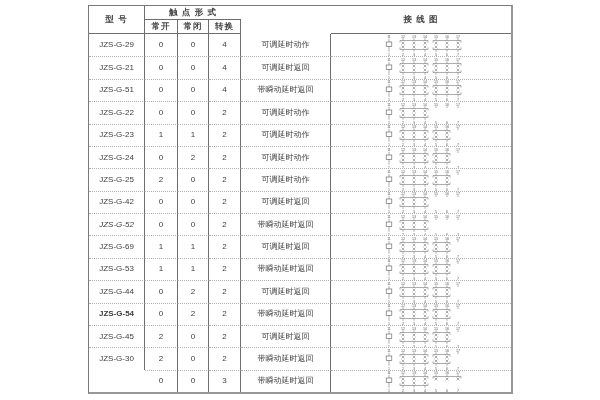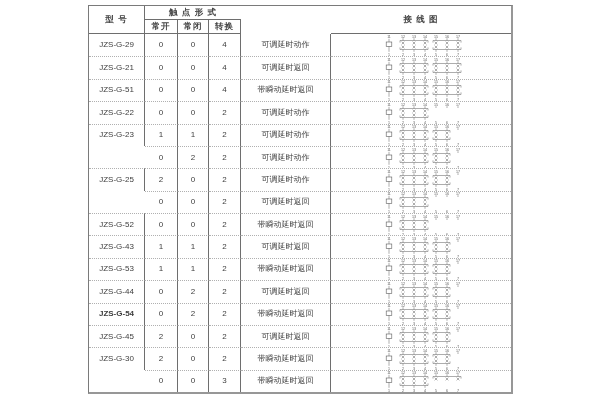--- a/index.html
+++ b/index.html
@@ -330,20 +330,21 @@
           <polyline points="50,13.4 50,15.5 67,15.5 67,13.4" fill="none" stroke="#5a5a5a" stroke-width="0.5"></polyline>
           <line x1="53" y1="15.5" x2="53" y2="17.8" stroke="#5a5a5a" stroke-width="0.5"></line>
           <text x="53" y="21.5" font-size="3.6" fill="#5a5a5a" text-anchor="middle" font-family="Liberation Sans, DejaVu Sans, sans-serif">5</text>
           <line x1="64" y1="15.5" x2="64" y2="17.8" stroke="#5a5a5a" stroke-width="0.5"></line>
           <text x="64" y="21.5" font-size="3.6" fill="#5a5a5a" text-anchor="middle" font-family="Liberation Sans, DejaVu Sans, sans-serif">6</text>
           <text x="75" y="3.5" font-size="3.6" fill="#5a5a5a" text-anchor="middle" font-family="Liberation Sans, DejaVu Sans, sans-serif">17</text>
           <line x1="75" y1="4.2" x2="75" y2="6" stroke="#5a5a5a" stroke-width="0.5"></line>
           <text x="75" y="21.5" font-size="3.6" fill="#5a5a5a" text-anchor="middle" font-family="Liberation Sans, DejaVu Sans, sans-serif">7</text>
         </svg>
       </div>
+      <div class="c br dot" style="grid-area: 8 / 1;">JZS-G-24</div>
       <div class="c br dot" style="grid-area: 8 / 2;">0</div>
       <div class="c br dot" style="grid-area: 8 / 3;">2</div>
       <div class="c br dot" style="grid-area: 8 / 4;">2</div>
       <div class="c br dot" style="grid-area: 8 / 5;">可调延时动作</div>
       <div class="c diag dot" style="grid-area: 8 / 6;">
         <svg width="110" height="22" viewBox="0 0 110 22" xmlns="http://www.w3.org/2000/svg">
           <text x="6" y="4" font-size="3.6" fill="#5a5a5a" text-anchor="middle" font-family="Liberation Sans, DejaVu Sans, sans-serif">11</text>
           <line x1="6" y1="4.8" x2="6" y2="8" stroke="#5a5a5a" stroke-width="0.5"></line>
           <rect x="3.2" y="8" width="5.6" height="4.4" fill="none" stroke="#5a5a5a" stroke-width="0.6"></rect>
           <line x1="6" y1="12.4" x2="6" y2="17.8" stroke="#5a5a5a" stroke-width="0.5"></line>
@@ -451,20 +452,21 @@
           <polyline points="50,13.4 50,15.5 67,15.5 67,13.4" fill="none" stroke="#5a5a5a" stroke-width="0.5"></polyline>
           <line x1="53" y1="15.5" x2="53" y2="17.8" stroke="#5a5a5a" stroke-width="0.5"></line>
           <text x="53" y="21.5" font-size="3.6" fill="#5a5a5a" text-anchor="middle" font-family="Liberation Sans, DejaVu Sans, sans-serif">5</text>
           <line x1="64" y1="15.5" x2="64" y2="17.8" stroke="#5a5a5a" stroke-width="0.5"></line>
           <text x="64" y="21.5" font-size="3.6" fill="#5a5a5a" text-anchor="middle" font-family="Liberation Sans, DejaVu Sans, sans-serif">6</text>
           <text x="75" y="3.5" font-size="3.6" fill="#5a5a5a" text-anchor="middle" font-family="Liberation Sans, DejaVu Sans, sans-serif">17</text>
           <line x1="75" y1="4.2" x2="75" y2="6" stroke="#5a5a5a" stroke-width="0.5"></line>
           <text x="75" y="21.5" font-size="3.6" fill="#5a5a5a" text-anchor="middle" font-family="Liberation Sans, DejaVu Sans, sans-serif">7</text>
         </svg>
       </div>
+      <div class="c br dot" style="grid-area: 10 / 1;">JZS-G-42</div>
       <div class="c br dot" style="grid-area: 10 / 2;">0</div>
       <div class="c br dot" style="grid-area: 10 / 3;">0</div>
       <div class="c br dot" style="grid-area: 10 / 4;">2</div>
       <div class="c br dot" style="grid-area: 10 / 5;">可调延时返回</div>
       <div class="c diag dot" style="grid-area: 10 / 6;">
         <svg width="110" height="22" viewBox="0 0 110 22" xmlns="http://www.w3.org/2000/svg">
           <text x="6" y="4" font-size="3.6" fill="#5a5a5a" text-anchor="middle" font-family="Liberation Sans, DejaVu Sans, sans-serif">11</text>
           <line x1="6" y1="4.8" x2="6" y2="8" stroke="#5a5a5a" stroke-width="0.5"></line>
           <rect x="3.2" y="8" width="5.6" height="4.4" fill="none" stroke="#5a5a5a" stroke-width="0.6"></rect>
           <line x1="6" y1="12.4" x2="6" y2="17.8" stroke="#5a5a5a" stroke-width="0.5"></line>
@@ -499,21 +501,21 @@
           <line x1="53" y1="4.2" x2="53" y2="6" stroke="#5a5a5a" stroke-width="0.5"></line>
           <text x="53" y="21.5" font-size="3.6" fill="#5a5a5a" text-anchor="middle" font-family="Liberation Sans, DejaVu Sans, sans-serif">5</text>
           <text x="64" y="3.5" font-size="3.6" fill="#5a5a5a" text-anchor="middle" font-family="Liberation Sans, DejaVu Sans, sans-serif">16</text>
           <line x1="64" y1="4.2" x2="64" y2="6" stroke="#5a5a5a" stroke-width="0.5"></line>
           <text x="64" y="21.5" font-size="3.6" fill="#5a5a5a" text-anchor="middle" font-family="Liberation Sans, DejaVu Sans, sans-serif">6</text>
           <text x="75" y="3.5" font-size="3.6" fill="#5a5a5a" text-anchor="middle" font-family="Liberation Sans, DejaVu Sans, sans-serif">17</text>
           <line x1="75" y1="4.2" x2="75" y2="6" stroke="#5a5a5a" stroke-width="0.5"></line>
           <text x="75" y="21.5" font-size="3.6" fill="#5a5a5a" text-anchor="middle" font-family="Liberation Sans, DejaVu Sans, sans-serif">7</text>
         </svg>
       </div>
-      <div class="c br dot" style="grid-area: 11 / 1;">JZS-G-52</div>
+      <div class="c br dot" style="grid-area: 11 / 1; font-style: italic;">JZS-G-52</div>
       <div class="c br dot" style="grid-area: 11 / 2;">0</div>
       <div class="c br dot" style="grid-area: 11 / 3;">0</div>
       <div class="c br dot" style="grid-area: 11 / 4;">2</div>
       <div class="c br dot" style="grid-area: 11 / 5;">带瞬动延时返回</div>
       <div class="c diag dot" style="grid-area: 11 / 6;">
         <svg width="110" height="22" viewBox="0 0 110 22" xmlns="http://www.w3.org/2000/svg">
           <text x="6" y="4" font-size="3.6" fill="#5a5a5a" text-anchor="middle" font-family="Liberation Sans, DejaVu Sans, sans-serif">11</text>
           <line x1="6" y1="4.8" x2="6" y2="8" stroke="#5a5a5a" stroke-width="0.5"></line>
           <rect x="3.2" y="8" width="5.6" height="4.4" fill="none" stroke="#5a5a5a" stroke-width="0.6"></rect>
           <line x1="6" y1="12.4" x2="6" y2="17.8" stroke="#5a5a5a" stroke-width="0.5"></line>
@@ -548,21 +550,21 @@
           <line x1="53" y1="4.2" x2="53" y2="6" stroke="#5a5a5a" stroke-width="0.5"></line>
           <text x="53" y="21.5" font-size="3.6" fill="#5a5a5a" text-anchor="middle" font-family="Liberation Sans, DejaVu Sans, sans-serif">5</text>
           <text x="64" y="3.5" font-size="3.6" fill="#5a5a5a" text-anchor="middle" font-family="Liberation Sans, DejaVu Sans, sans-serif">16</text>
           <line x1="64" y1="4.2" x2="64" y2="6" stroke="#5a5a5a" stroke-width="0.5"></line>
           <text x="64" y="21.5" font-size="3.6" fill="#5a5a5a" text-anchor="middle" font-family="Liberation Sans, DejaVu Sans, sans-serif">6</text>
           <text x="75" y="3.5" font-size="3.6" fill="#5a5a5a" text-anchor="middle" font-family="Liberation Sans, DejaVu Sans, sans-serif">17</text>
           <line x1="75" y1="4.2" x2="75" y2="6" stroke="#5a5a5a" stroke-width="0.5"></line>
           <text x="75" y="21.5" font-size="3.6" fill="#5a5a5a" text-anchor="middle" font-family="Liberation Sans, DejaVu Sans, sans-serif">7</text>
         </svg>
       </div>
-      <div class="c br dot" style="grid-area: 12 / 1;">JZS-G-43</div>
+      <div class="c br dot" style="grid-area: 12 / 1;">JZS-G-69</div>
       <div class="c br dot" style="grid-area: 12 / 2;">1</div>
       <div class="c br dot" style="grid-area: 12 / 3;">1</div>
       <div class="c br dot" style="grid-area: 12 / 4;">2</div>
       <div class="c br dot" style="grid-area: 12 / 5;">可调延时返回</div>
       <div class="c diag dot" style="grid-area: 12 / 6;">
         <svg width="110" height="22" viewBox="0 0 110 22" xmlns="http://www.w3.org/2000/svg">
           <text x="6" y="4" font-size="3.6" fill="#5a5a5a" text-anchor="middle" font-family="Liberation Sans, DejaVu Sans, sans-serif">11</text>
           <line x1="6" y1="4.8" x2="6" y2="8" stroke="#5a5a5a" stroke-width="0.5"></line>
           <rect x="3.2" y="8" width="5.6" height="4.4" fill="none" stroke="#5a5a5a" stroke-width="0.6"></rect>
           <line x1="6" y1="12.4" x2="6" y2="17.8" stroke="#5a5a5a" stroke-width="0.5"></line>

